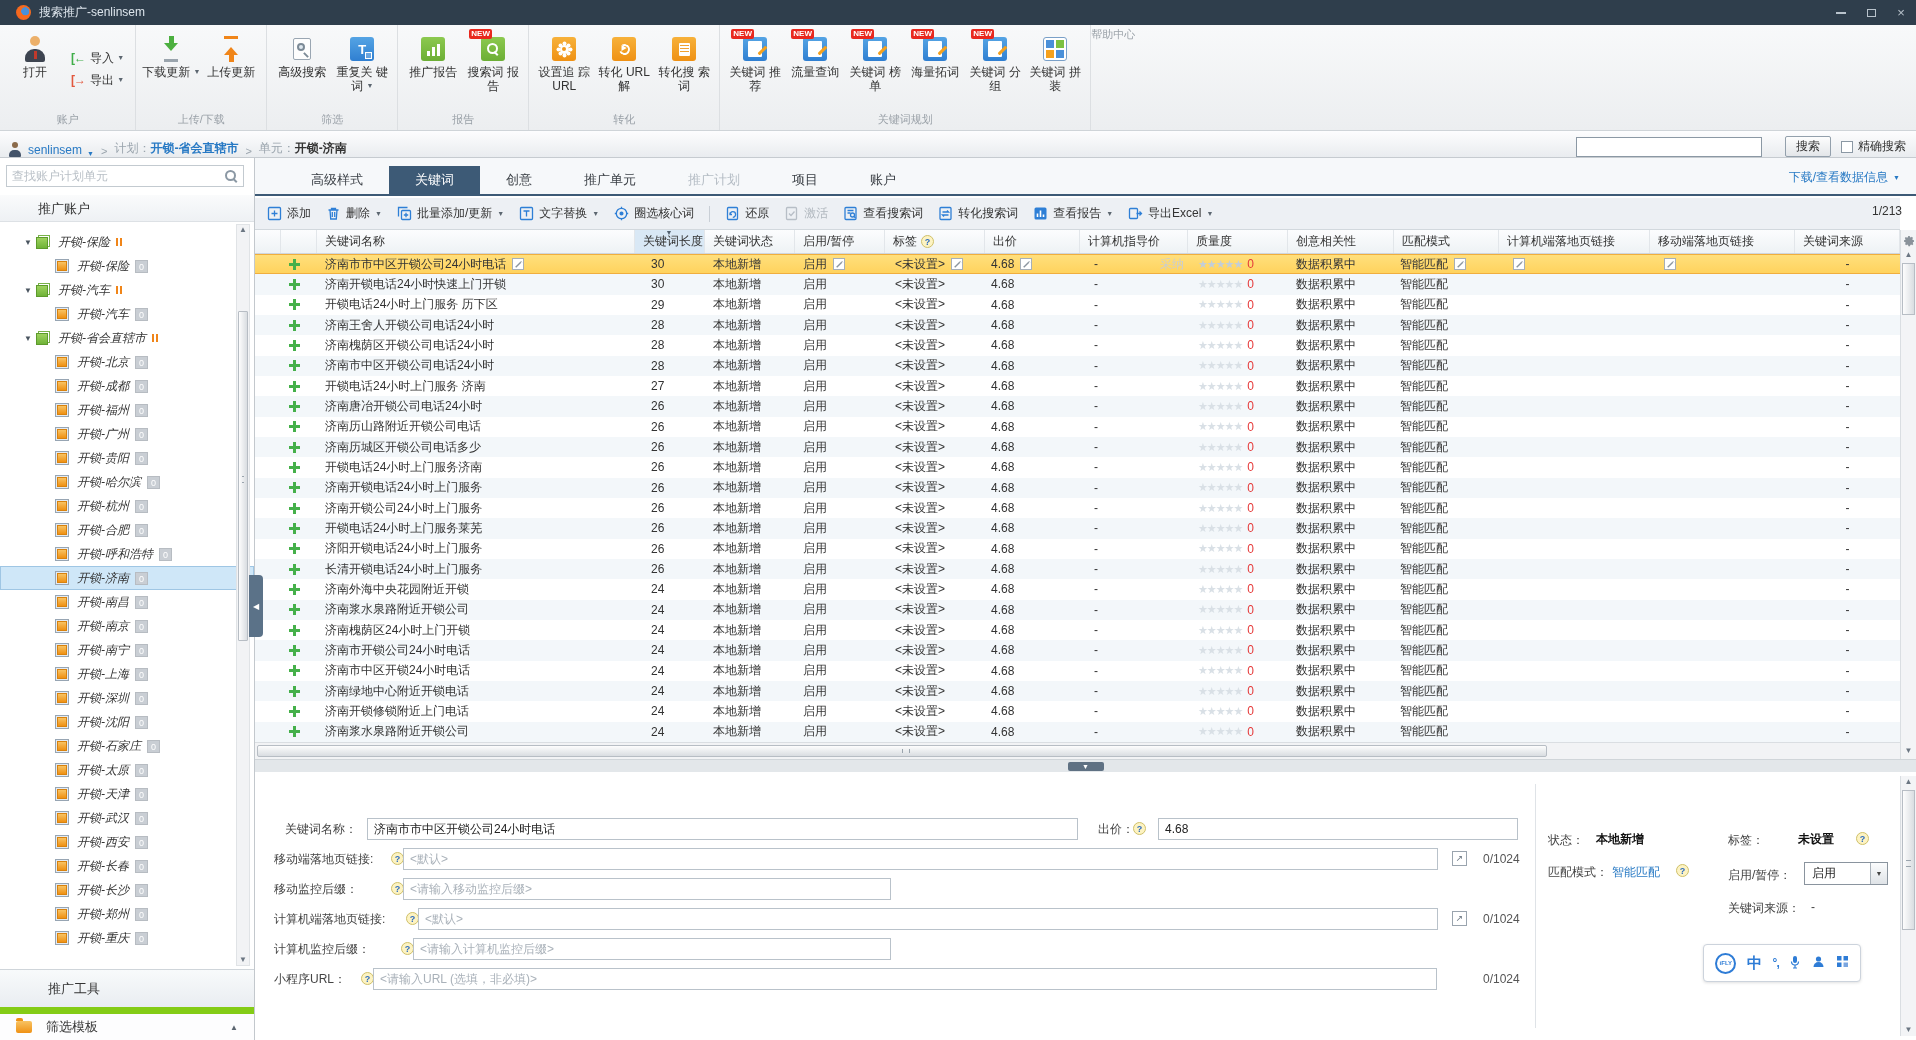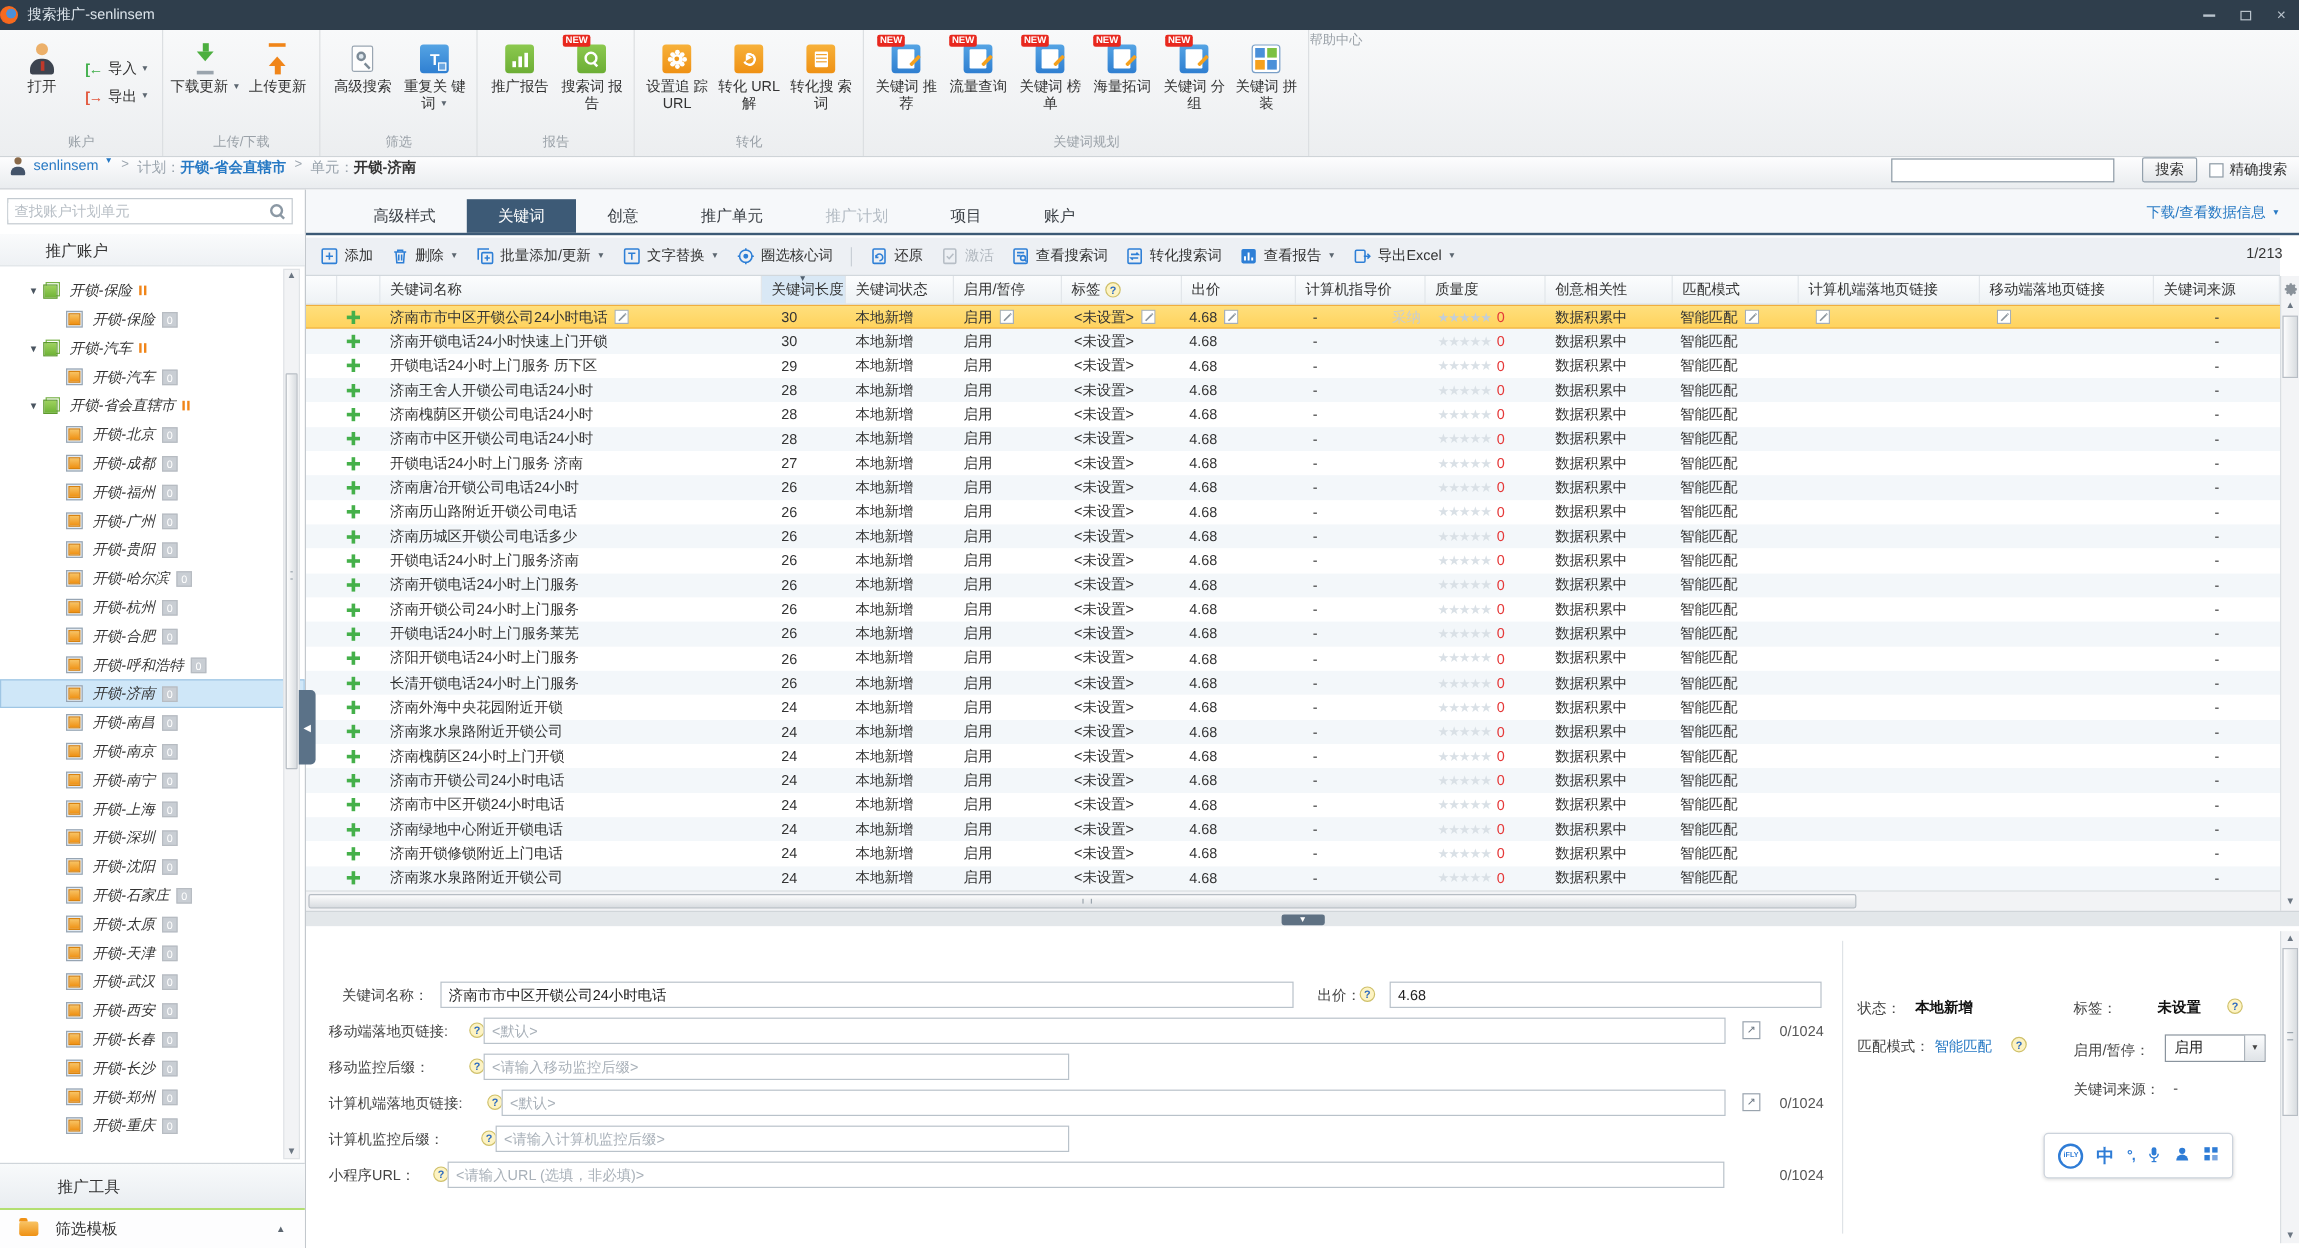--- a/index.html
+++ b/index.html
@@ -1,20 +1,20 @@
 <!DOCTYPE html>
 <html><head>
 <meta charset="utf-8">
 <style>
   * { margin:0; padding:0; box-sizing:border-box; }
   html,body { width:1916px; height:1040px; overflow:hidden; font-family:"Liberation Sans","DejaVu Sans",sans-serif; background:#eef0f2; font-size:12px; color:#333; }
   .app { position:relative; width:1916px; height:1040px; background:#eef0f2; }
 
   
-  .titlebar { position:absolute; top:0; left:0; right:0; height:25px; background:#2f3e4c; display:flex; align-items:center; padding-left:0; }
+  .titlebar { position:absolute; top:0; left:0; right:0; height:25px; background:#2f3e4c; display:flex; align-items:center; padding-left:16px; }
   .logo { width:15px; height:15px; border-radius:50%; background:radial-gradient(circle at 62% 42%, #4a90d9 0 30%, #f66a1e 34% 62%, #e8431f 100%); margin-right:8px; }
   .wtitle { color:#dde5ec; font-size:12px; }
   .wincontrols { margin-left:auto; display:flex; height:100%; }
   .winbtn { width:30px; display:flex; align-items:center; justify-content:center; color:#b9c3cc; font-size:13px; }
   .ic-min { width:10px; height:2px; background:#b9c3cc; }
   .ic-max { width:9px; height:8px; border:1px solid #b9c3cc; }
 
   
   .ribbon { position:absolute; top:25px; left:0; right:0; height:106px; background:linear-gradient(#f8f9fa,#eceef0); border-bottom:1px solid #cfd4d8; display:flex; }
   .rgroup { display:flex; flex-direction:column; }
@@ -76,21 +76,21 @@
   .grid4 { display:grid; grid-template-columns:8px 8px; grid-template-rows:8px 8px; gap:2px; }
   .grid4 i { display:block; }
   .grid4 i:nth-child(1){background:#4a90d9;} .grid4 i:nth-child(2){background:#7cc142;}
   .grid4 i:nth-child(3){background:#f5a11d;} .grid4 i:nth-child(4){background:#4a90d9;}
   .pmpg { width:13px; height:15px; background:#fff; border-radius:1px; padding:3px 2px; display:flex; flex-direction:column; gap:2px; }
   .pmpg i { display:block; height:1px; background:#2f7fd1; }
   .orb { width:24px; height:24px; border-radius:50%; background:radial-gradient(circle at 35% 35%, #e8f0ff, #8d97f2 40%, #b06ad8 72%, #eef3fb 95%); border:1px solid #ccd6e8; }
   .book { width:17px; height:22px; background:linear-gradient(90deg,#2566ad 0 3px,#2f7fd1 3px); border-radius:2px 3px 3px 2px; box-shadow:inset 0 -3px 0 #fff, inset 0 -4px 0 #2566ad; }
 
   
-  .crumbbar { position:absolute; top:131px; left:0; right:0; height:27px; background:linear-gradient(#fdfdfe,#e9ecef); border-bottom:1px solid #c6cbd0; display:flex; align-items:flex-start; padding-left:8px; }
+  .crumbbar { position:absolute; top:131px; left:0; right:0; height:27px; background:linear-gradient(#fdfdfe,#e9ecef); border-bottom:1px solid #c6cbd0; display:flex; align-items:flex-end; padding-left:8px; }
   .mini-av { position:relative; width:14px; height:15px; margin-right:6px; }
   .mini-av::before { content:""; position:absolute; top:0; left:4px; width:6px; height:6px; border-radius:50%; background:#8a6a4a; }
   .mini-av::after { content:""; position:absolute; bottom:0; left:1px; width:12px; height:7px; background:#44546a; border-radius:5px 5px 1px 1px; }
   .bc-link { color:#2779c4; }
   .bc-sep { color:#9aa4ad; margin:0 7px; font-size:11px; }
   .bc-dim { color:#9aa4ad; }
   .bc-strong { color:#333; font-weight:bold; }
   .bc-plan { color:#2779c4; font-weight:bold; }
   .qsearch { margin-left:auto; display:flex; align-items:center; margin-right:10px; }
   .qs-input { width:186px; height:20px; border:1px solid #8b98a4; background:#fff; font-size:12px; padding:0 4px; }
@@ -123,21 +123,21 @@
   .unit-ic { width:14px; height:14px; border:1px solid #97a5b3; background:#e4ebf2; margin-right:8px; display:flex; align-items:center; justify-content:center; }
   .unit-ic::before { content:""; width:8px; height:8px; background:linear-gradient(#f8c363,#ef9114); border:1px solid #d8820e; }
   .pausebars { display:inline-flex; gap:2px; margin-left:6px; }
   .pausebars i { width:2px; height:8px; background:#f08519; display:block; }
   .cntbadge { margin-left:6px; min-width:13px; height:13px; background:#c9ced4; border:1px solid #b7bcc2; color:#fff; font-size:9px; line-height:12px; text-align:center; font-style:normal; }
   .sb-scroll { position:absolute; top:66px; bottom:74px; right:4px; width:14px; background:#f2f3f5; border:1px solid #e0e3e6; }
   .sb-thumb { position:absolute; top:86px; height:330px; left:1px; right:1px; background:linear-gradient(90deg,#fdfdfd,#d9dde1); border:1px solid #b7bdc4; border-radius:1px; }
   .sb-thumb::after { content:""; position:absolute; left:3px; right:3px; top:50%; height:5px; border-top:1px solid #9aa4ad; border-bottom:1px solid #9aa4ad; }
   .sb-arr { position:absolute; left:0; right:0; text-align:center; color:#6b7682; font-size:8px; line-height:10px; }
   .sb-tools { position:absolute; bottom:33px; left:0; right:0; height:38px; background:linear-gradient(#f8fafb,#e9edf1); border-top:1px solid #cfd5da; line-height:37px; padding-left:48px; font-size:13px; color:#333; }
-  .sb-template { position:absolute; bottom:0; left:0; right:0; height:33px; background:#fdfdfe; border-top:1px solid #84cc16; display:flex; align-items:center; padding-left:16px; font-size:13px; color:#333; }
+  .sb-template { position:absolute; bottom:0; left:0; right:0; height:33px; background:#fdfdfe; border-top:7px solid #84cc16; display:flex; align-items:center; padding-left:16px; font-size:13px; color:#333; }
   .folder-ic { width:16px; height:12px; background:linear-gradient(#f8c363,#ef9114); border-radius:2px; position:relative; margin-right:14px; }
   .folder-ic::before { content:""; position:absolute; top:-3px; left:0; width:7px; height:3px; background:#ef9114; border-radius:2px 2px 0 0; }
   .tmpl-caret { margin-left:auto; margin-right:16px; color:#5c6670; font-size:8px; }
   .collapse-handle { position:absolute; left:249px; top:417px; width:14px; height:62px; background:#5b7288; border-radius:0 4px 4px 0; z-index:5; display:flex; align-items:center; justify-content:center; color:#fff; font-size:8px; }
 
   
   .tabsrow { position:absolute; top:0; left:0; right:0; height:38px; background:#f6f8fa; border-bottom:2px solid #3d5a76; display:flex; align-items:flex-end; padding-left:30px; }
   .tab { height:28px; line-height:28px; padding:0 26px; font-size:13px; color:#3a3f45; }
   .tab.active { background:#3d5a76; color:#fff; }
   .tab.disabled { color:#b4bcc4; }

